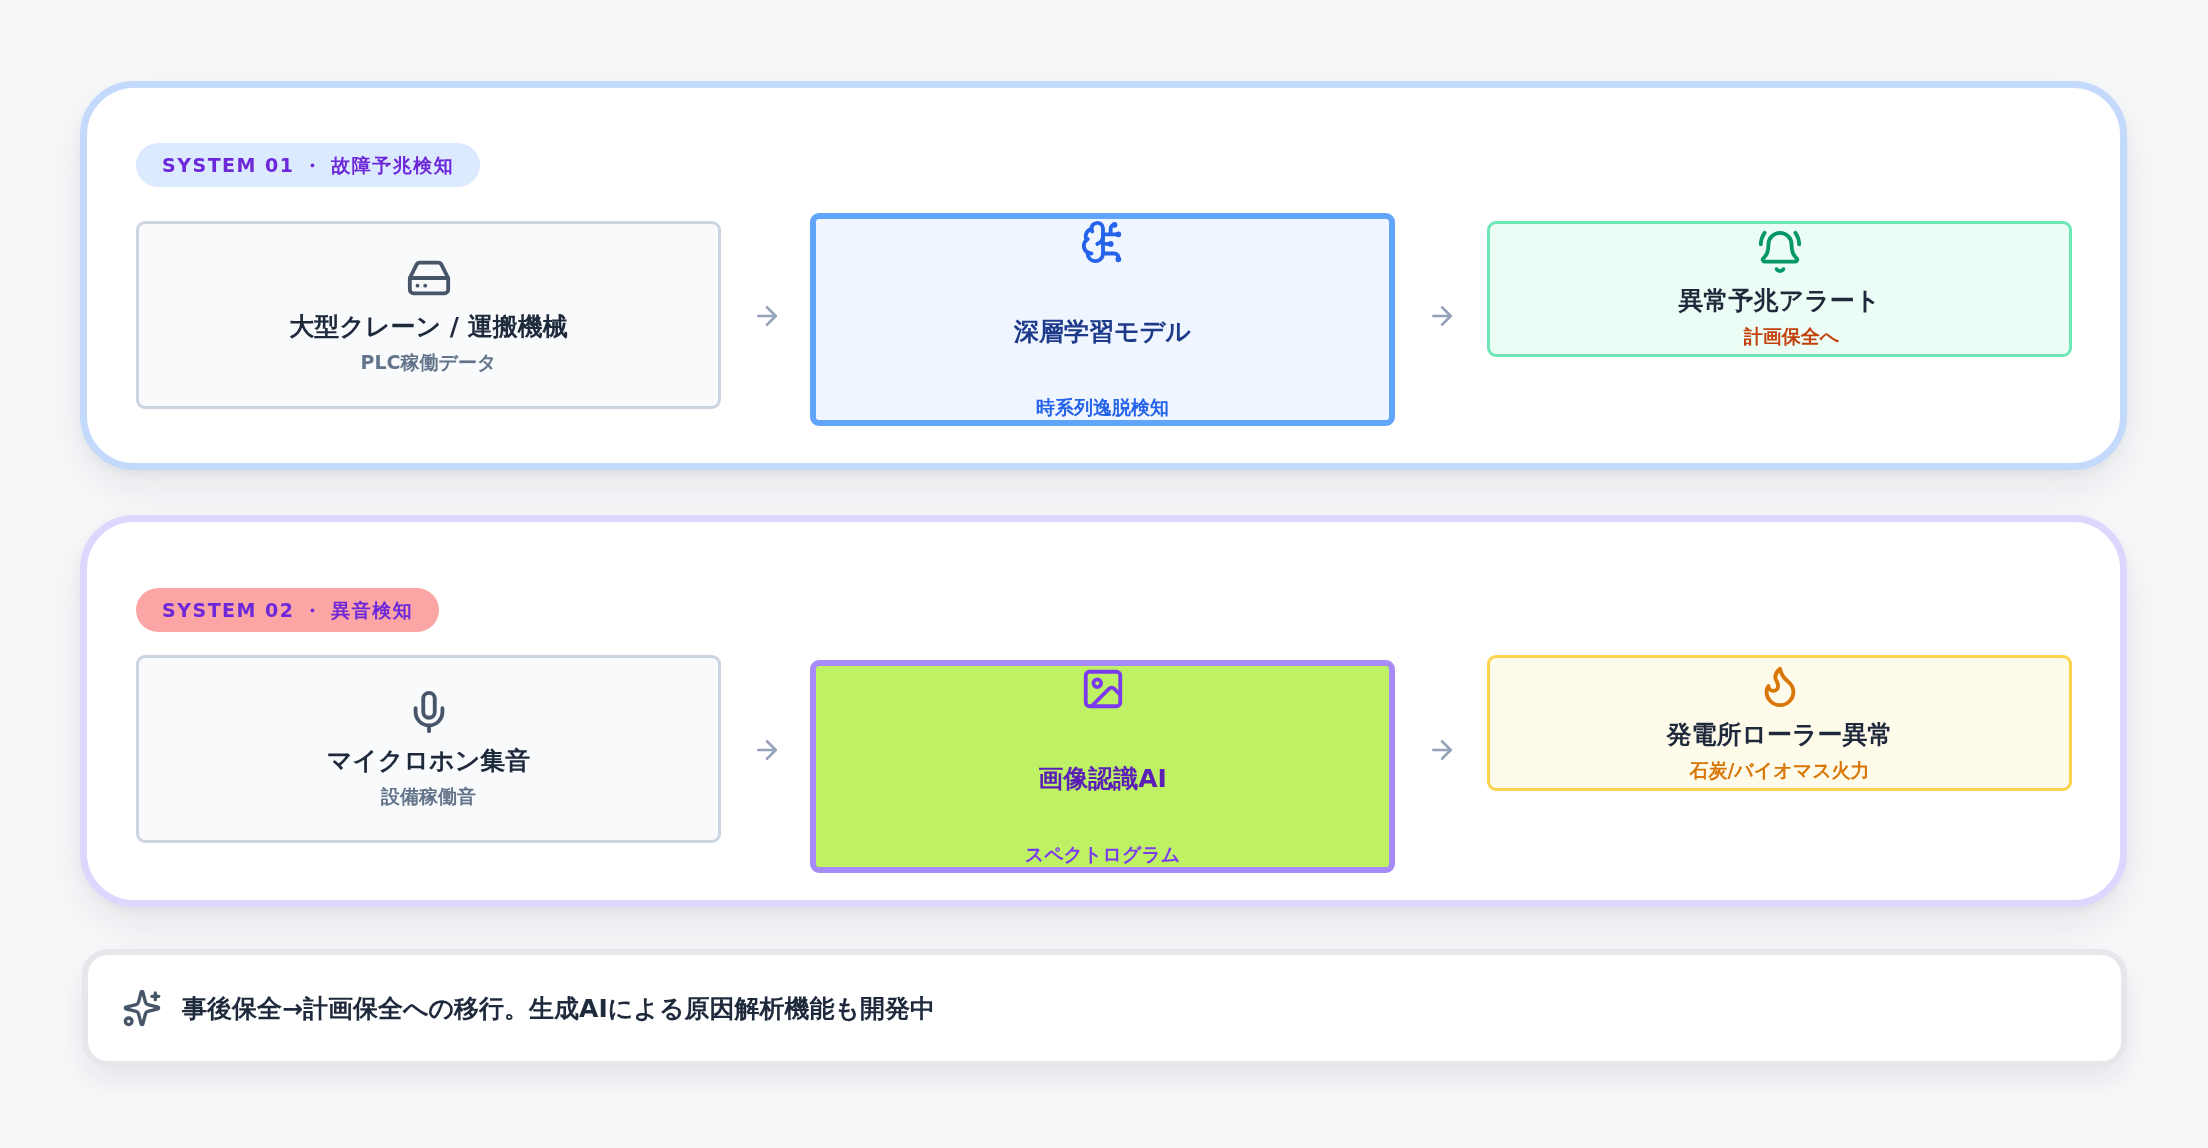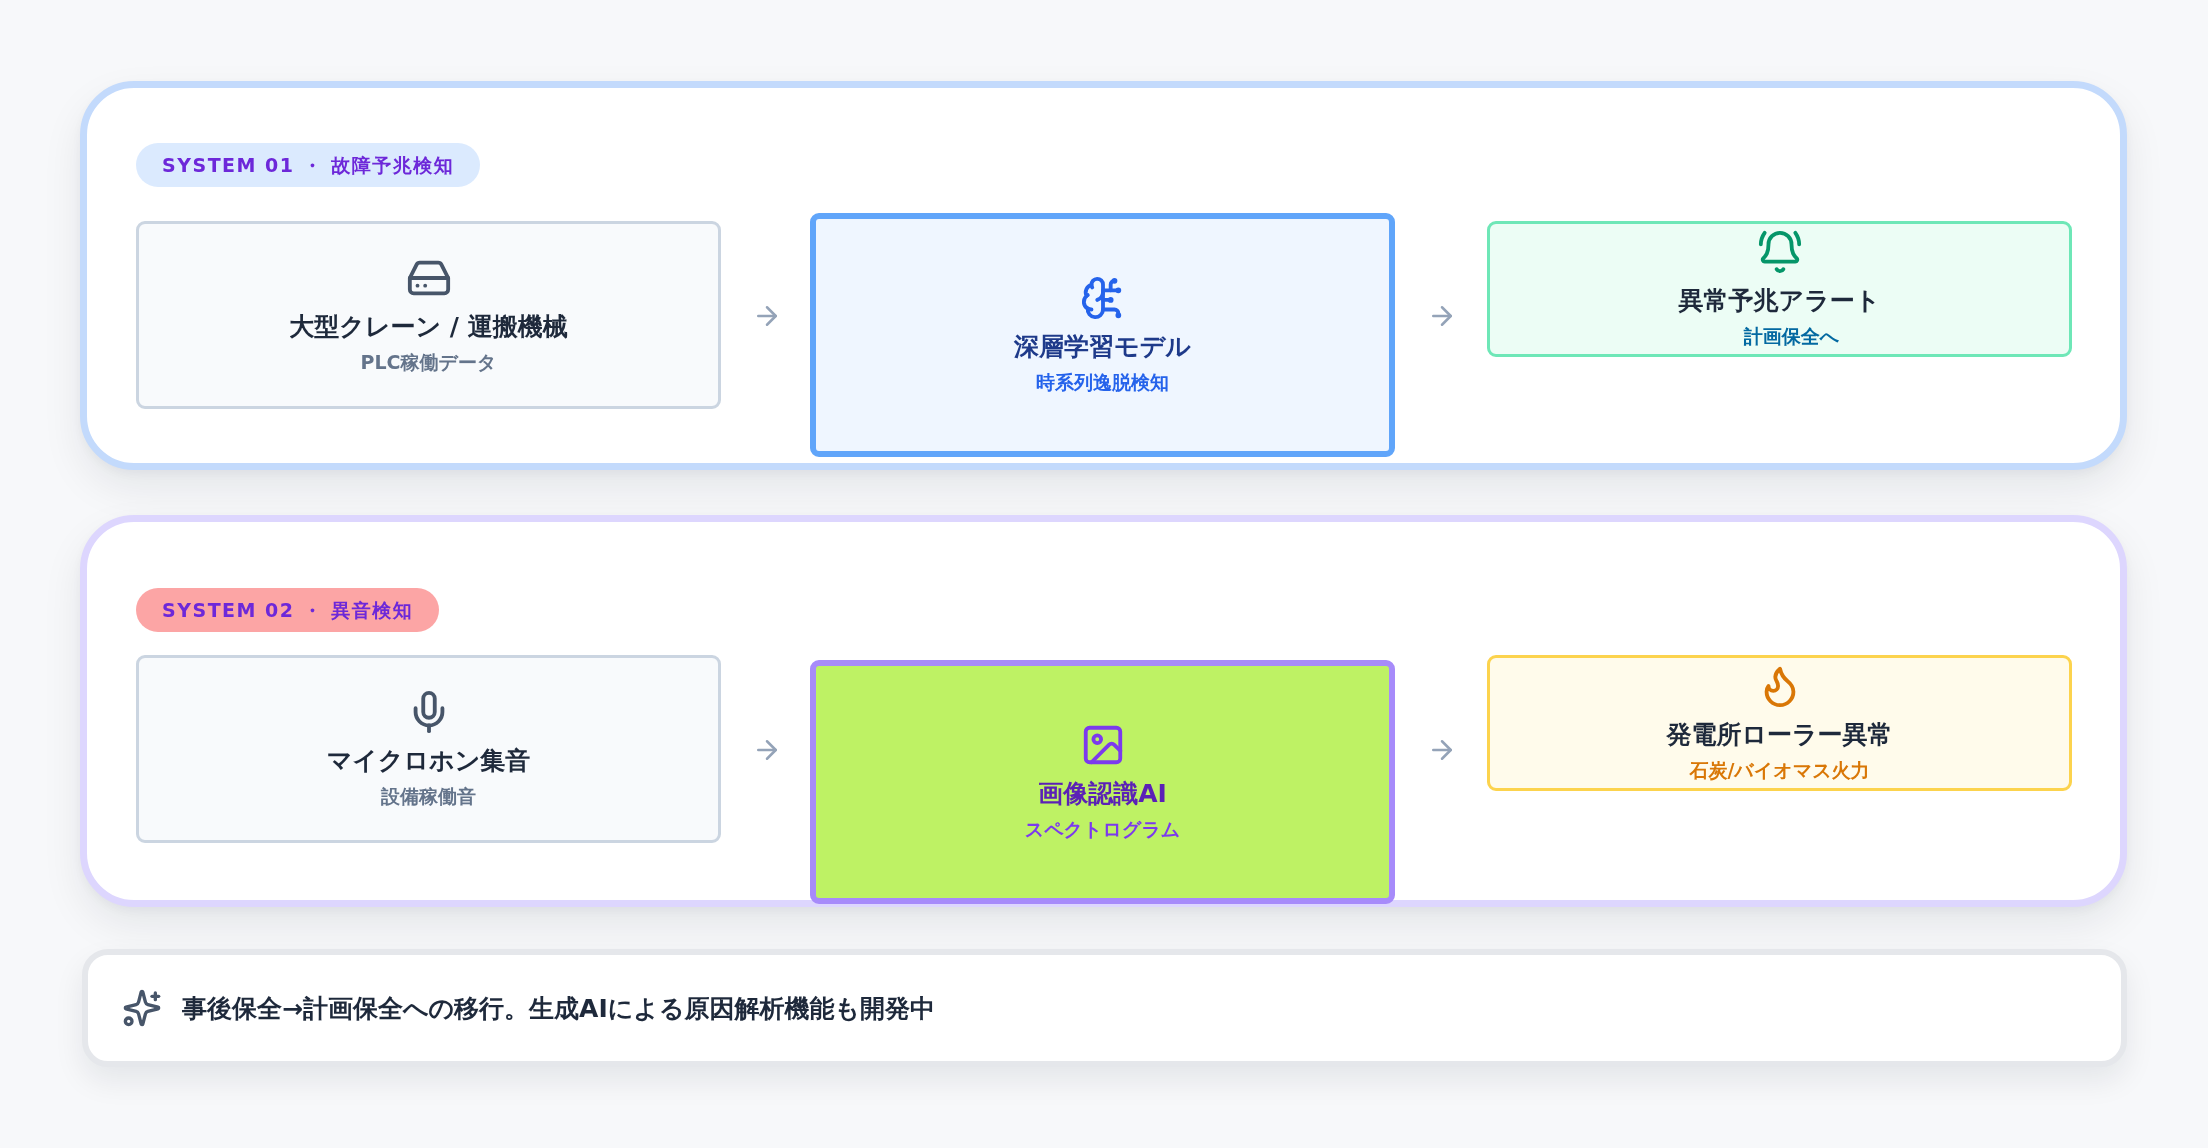--- a/index.html
+++ b/index.html
@@ -47,21 +47,21 @@
     position: absolute;
     box-sizing: border-box;
     width: 585px;
     border-radius: 9px;
     display: flex;
     flex-direction: column;
     align-items: center;
     justify-content: center;
   }
   .card.normal { height: 188px; border: 3px solid #cbd5e1; background: #f8fafc; }
-  .card.active { height: 244px; border: 6px solid; }
+  .card.active { height: 213px; border: 6px solid; justify-content: space-between; }
   .card.result { height: 136px; border: 3px solid; }
 
   .p1 .card.normal { left: 49px; top: 133px; }
   .p1 .card.active { left: 723px; top: 125px; border-color: #60a5fa; background: #eff6ff; }
   .p1 .card.result { left: 1400px; top: 133px; border-color: #6ee7b7; background: #ecfdf5; }
 
   .p2 .card.normal { left: 49px; top: 133px; }
   .p2 .card.active { left: 723px; top: 138px; border-color: #a78bfa; background: #bef264; }
   .p2 .card.result { left: 1400px; top: 133px; border-color: #fcd34d; background: #fffbeb; }
 
@@ -81,21 +81,21 @@
   .card .sub {
     margin-top: 6px;
     font-size: 19px;
     font-weight: bold;
     line-height: 26px;
     white-space: nowrap;
     color: #64748b;
   }
   .p1 .card.active .title { color: #1e3a8a; }
   .p1 .card.active .sub { color: #2563eb; }
-  .p1 .card.result .sub { color: #0369a1; padding-left: 24px; }
+  .p1 .card.result .sub { color: #c2410c; padding-left: 24px; }
   .p2 .card.active .title { color: #5b21b6; }
   .p2 .card.active .sub { color: #7c3aed; }
   .p2 .card.result .sub { color: #d97706; }
 
   .arrow {
     position: absolute;
     width: 30px;
     height: 30px;
     top: 213px;
   }

